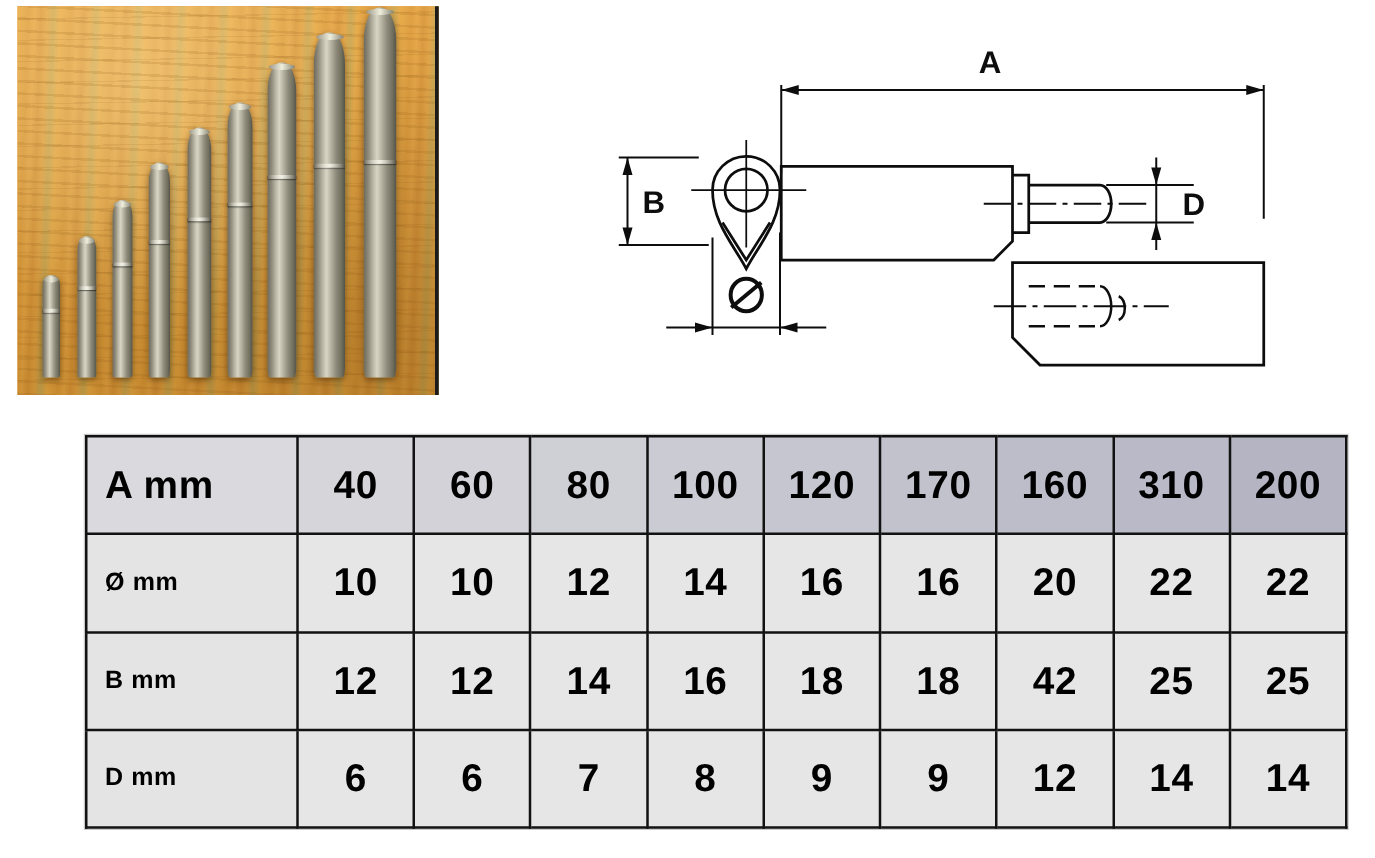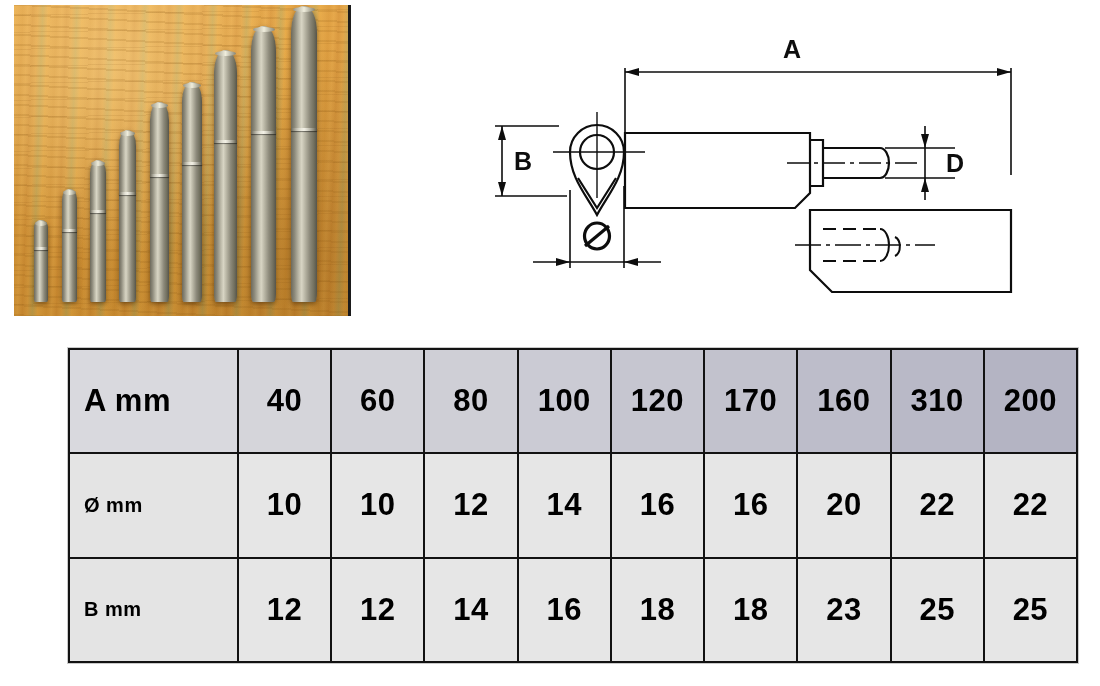--- a/index.html
+++ b/index.html
@@ -277,19 +277,31 @@
         <td>22</td>
       </tr>
       <tr>
         <td class="rowlabel">B mm</td>
         <td>12</td>
         <td>12</td>
         <td>14</td>
         <td>16</td>
         <td>18</td>
         <td>18</td>
-        <td>23</td>
+        <td>42</td>
         <td>25</td>
         <td>25</td>
+      </tr>
+      <tr>
+        <td class="rowlabel">D mm</td>
+        <td>6</td>
+        <td>6</td>
+        <td>7</td>
+        <td>8</td>
+        <td>9</td>
+        <td>9</td>
+        <td>12</td>
+        <td>14</td>
+        <td>14</td>
       </tr>
     </tbody>
   </table>
 </div>
 
 </body></html>

